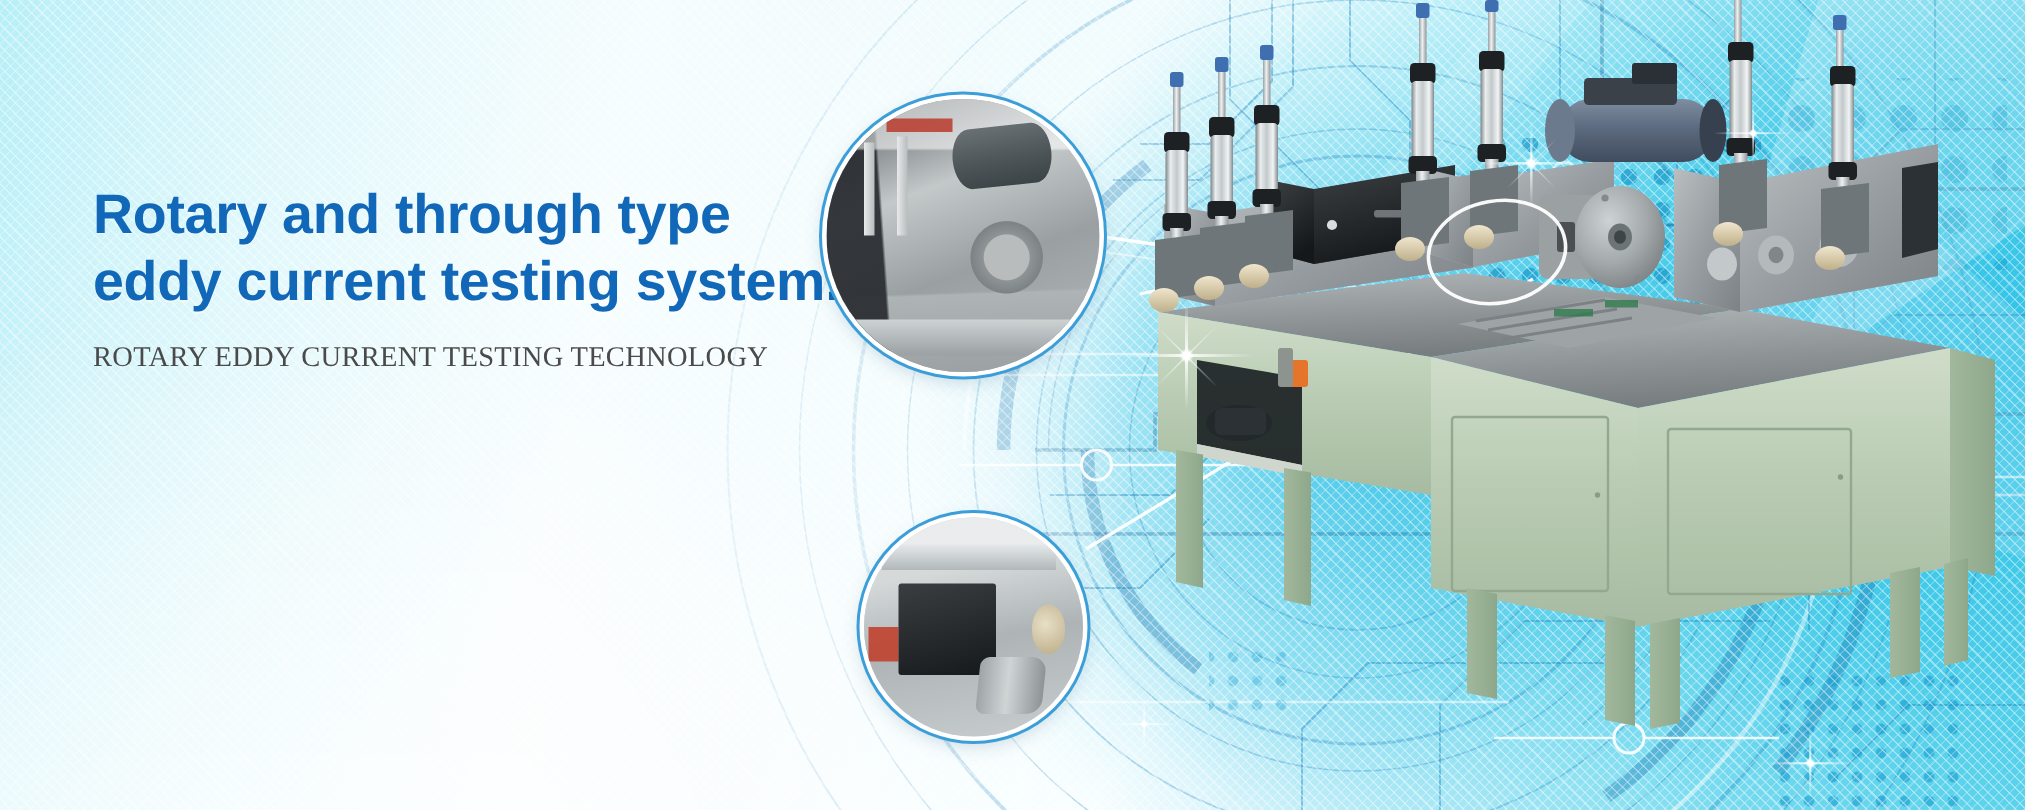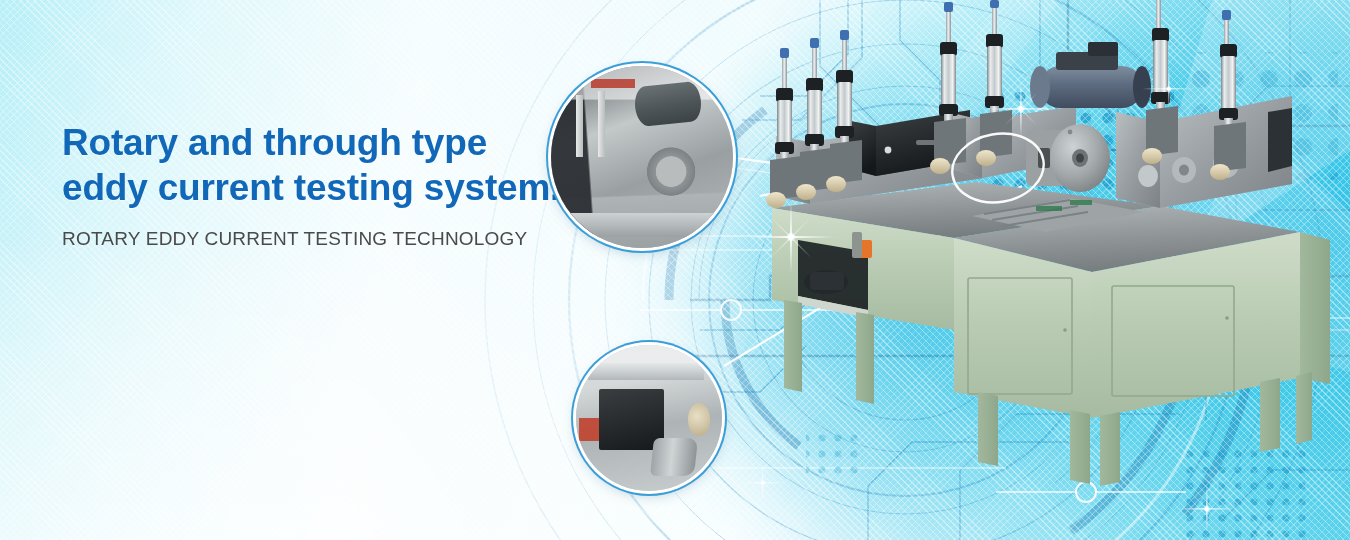--- a/index.html
+++ b/index.html
@@ -48,20 +48,21 @@
   .headline{
     font-size:37px;line-height:45px;font-weight:700;
     color:#1268b8;letter-spacing:-.2px;margin:0;
     text-shadow:0 1px 0 rgba(255,255,255,.6);
   }
   .subline{
     margin:14px 0 0 0;
     font-size:19px;line-height:30px;
     color:#4a4a4a;letter-spacing:.2px;
     font-weight:400;
+    font-family:Liberation Serif, serif;
   }
   .subline.second{margin-top:0;}
 
   
   .inset{
     position:absolute;border-radius:50%;
     overflow:hidden;
     box-shadow:0 0 0 3px #ffffff, 0 0 0 5px #3b9ed8, 0 4px 14px rgba(20,80,120,.28);
     background:#cfd4d6;
   }

